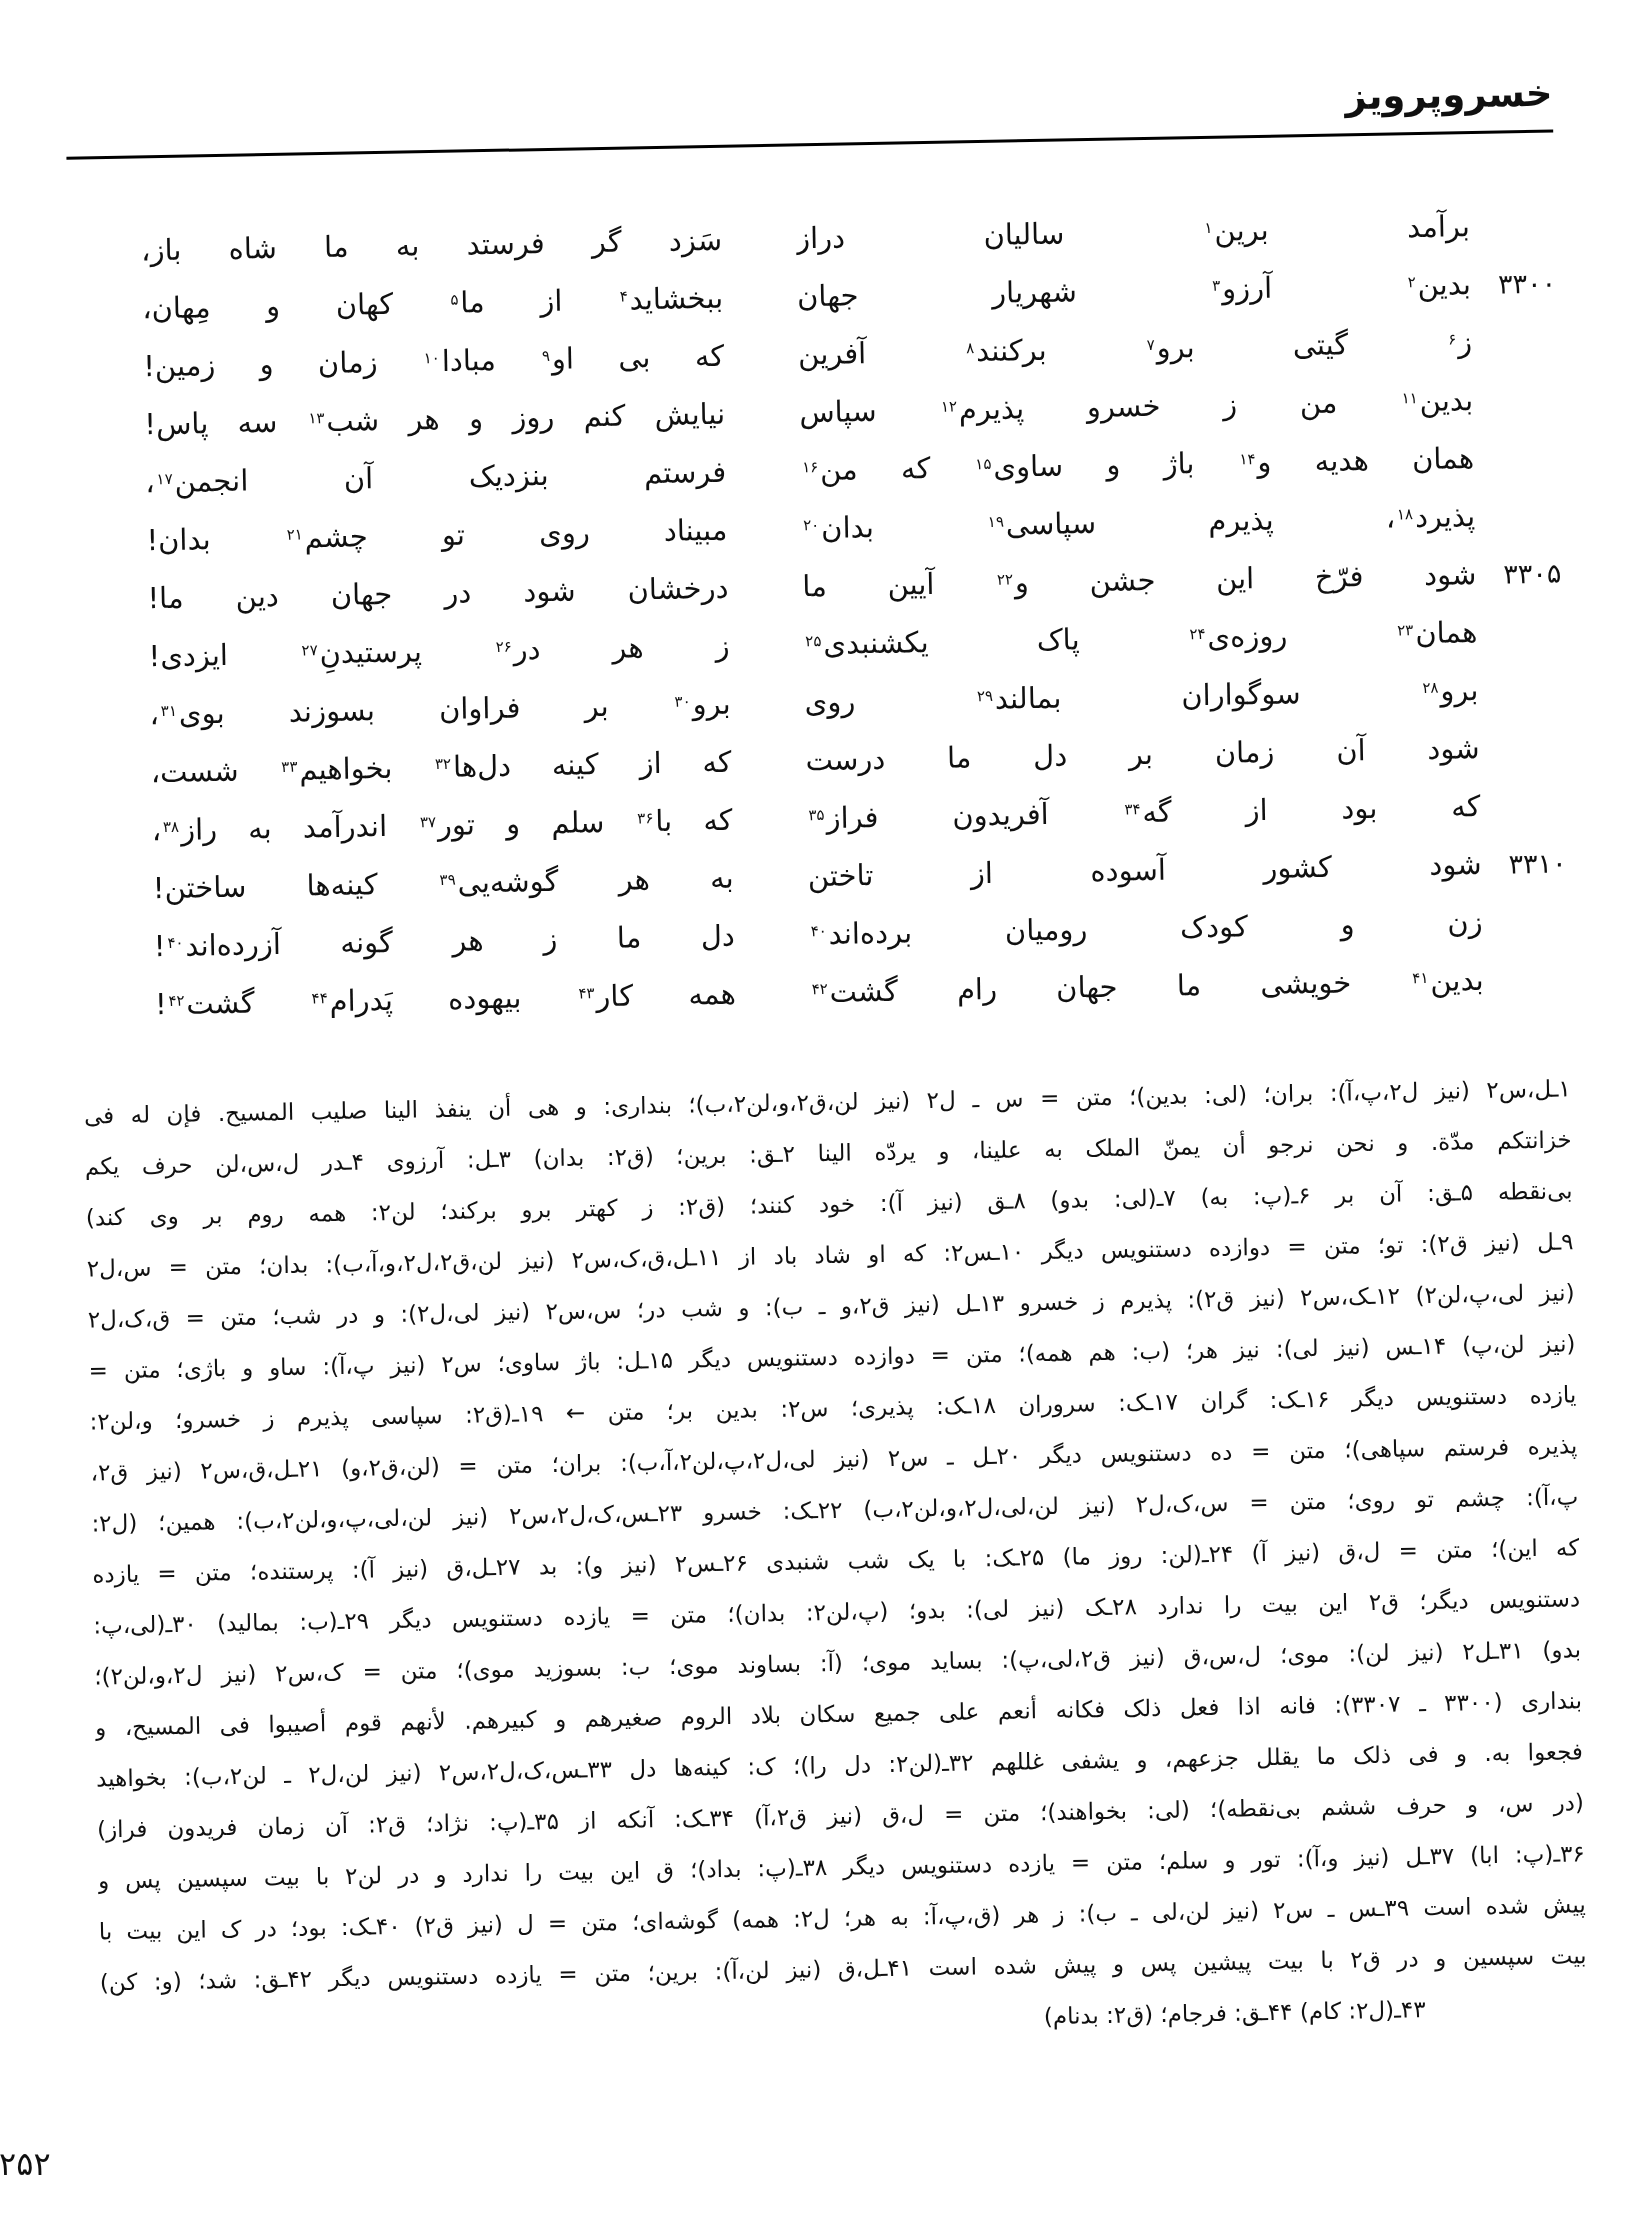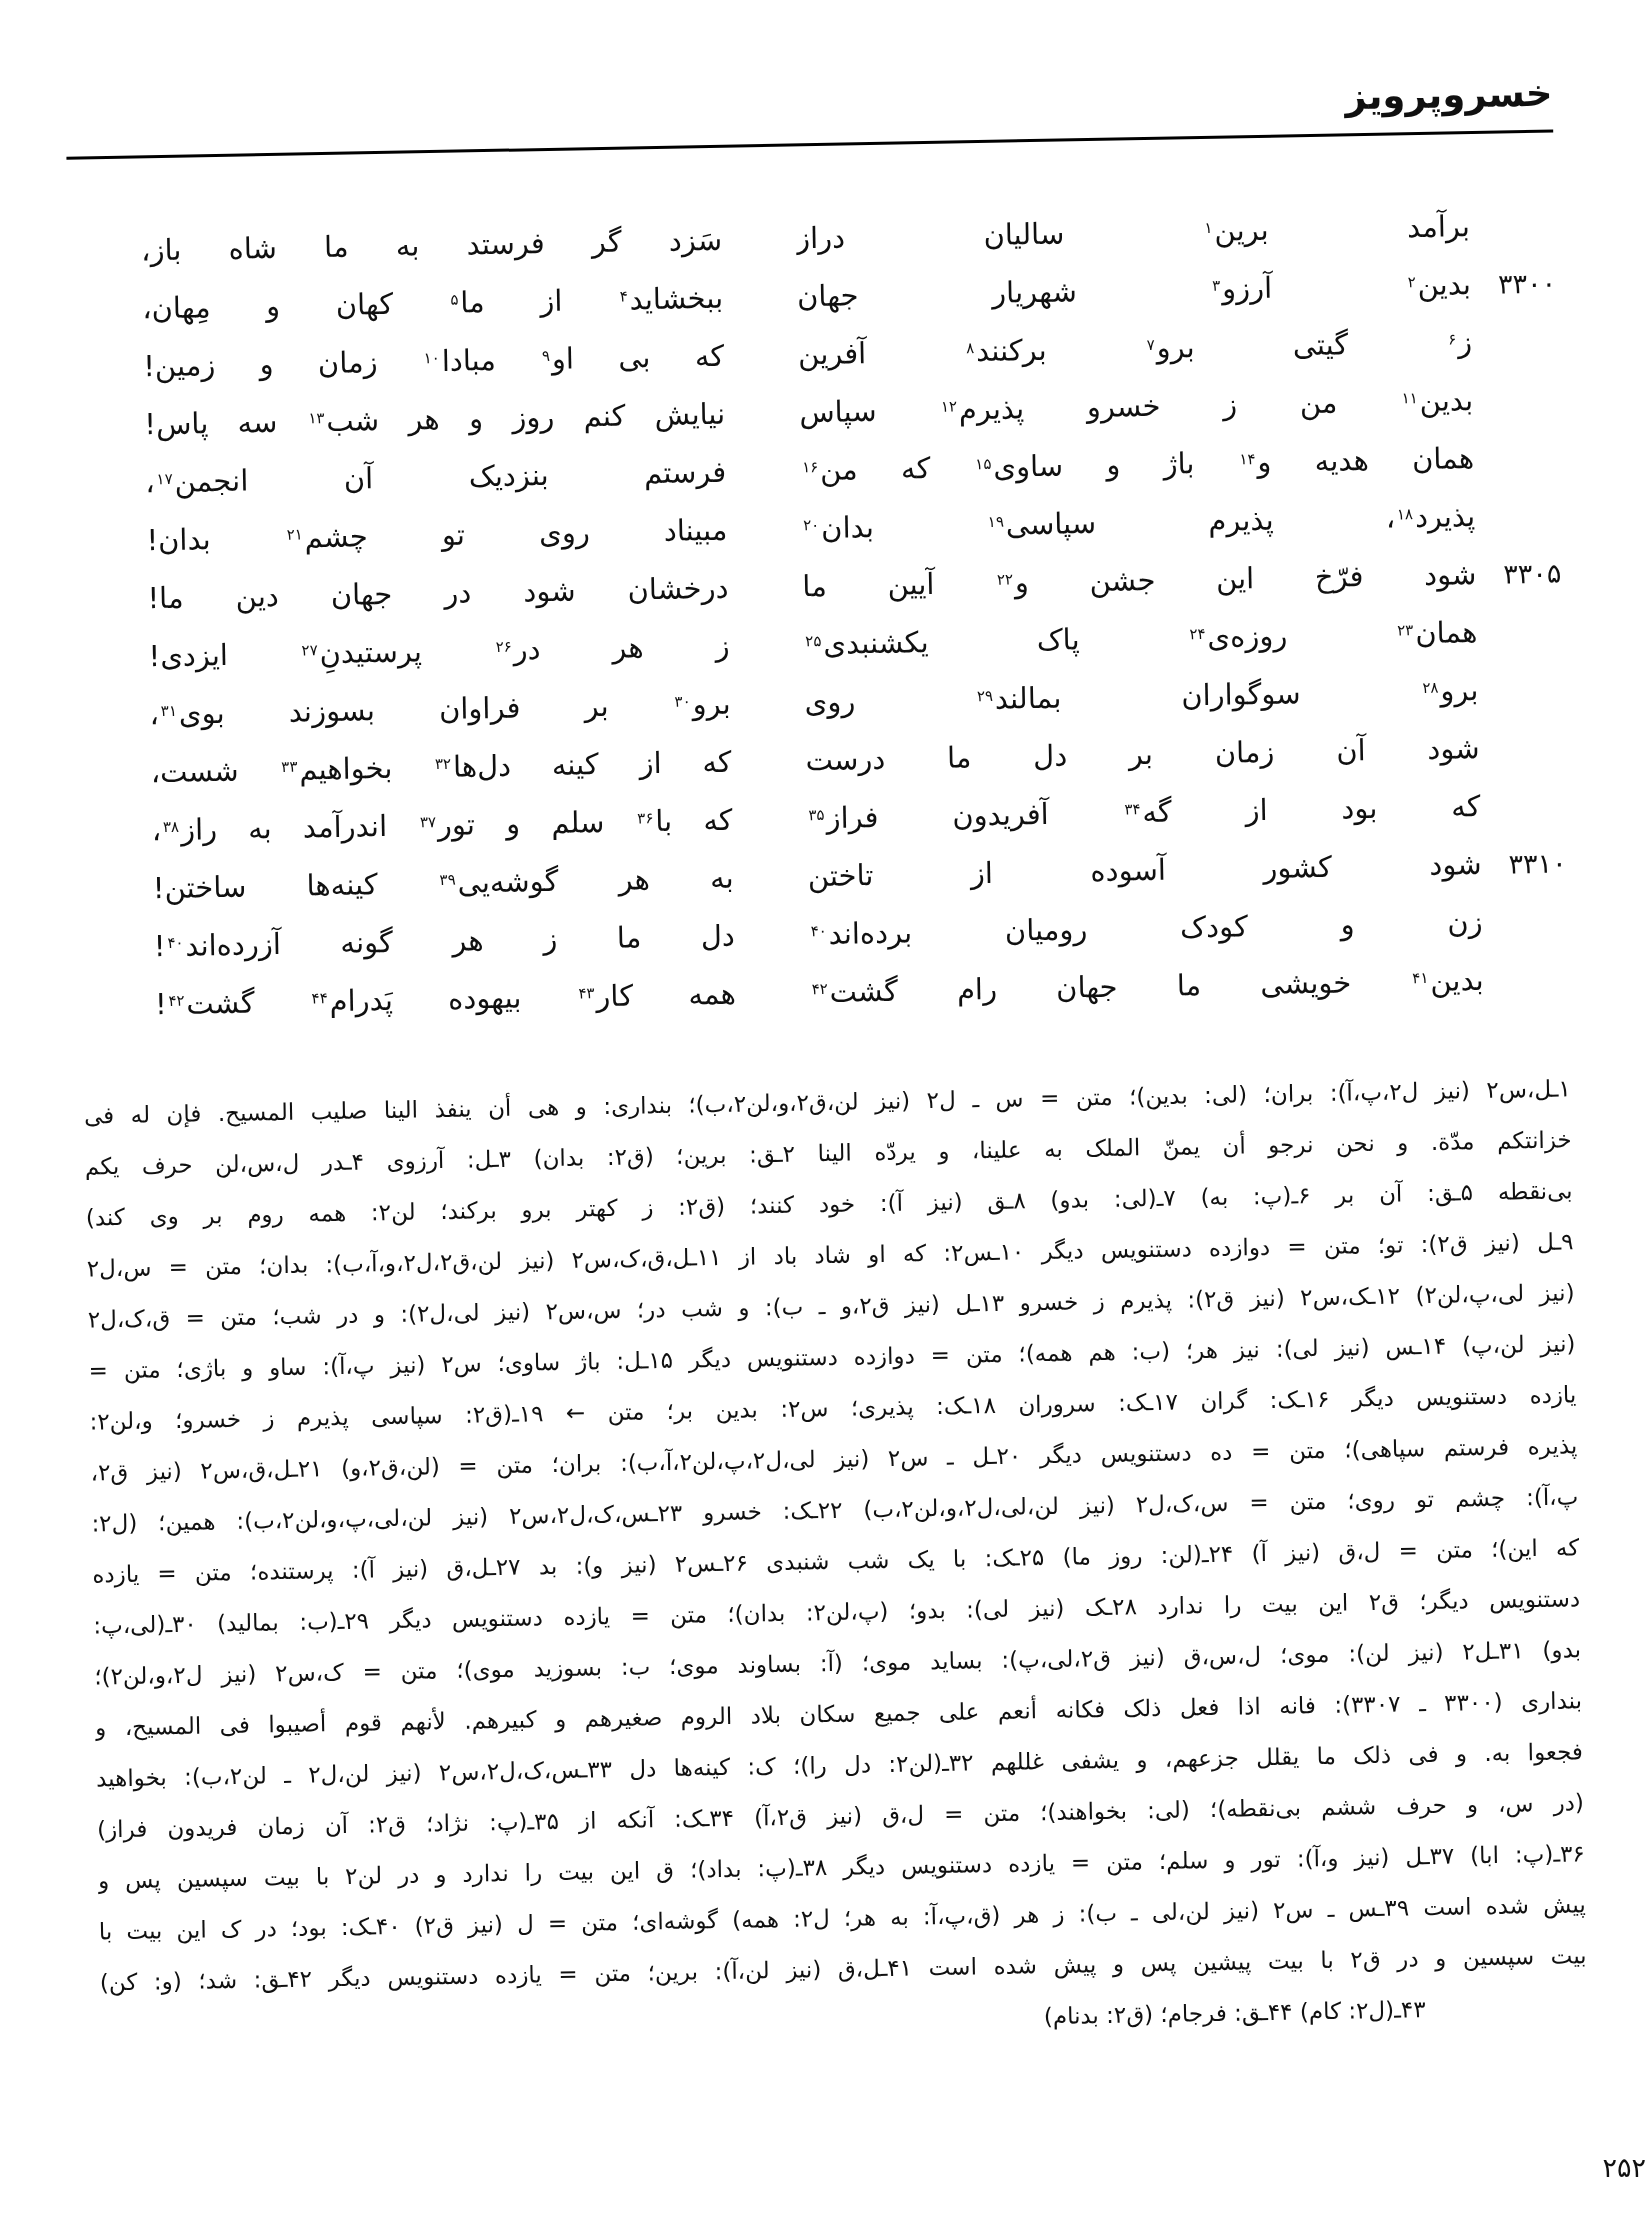--- a/index.html
+++ b/index.html
@@ -79,22 +79,22 @@
   .aline-last{
     text-align:right;
     text-align-last:right;
     -moz-text-align-last:right;
     padding-left:0;
     padding-right:162px;
   }
   .page-number{
     position:absolute;
     bottom:43px;left:0;right:0;
-    text-align:right;
-    font-size:27px;
+    text-align:left;
+    font-size:32px;
     margin-top:36px;
   }
 </style>
 </head>
 <body>
 
 <div class="page">
   <div class="sheet-inner">
 
     <div class="header-title">خسروپرویز</div>

